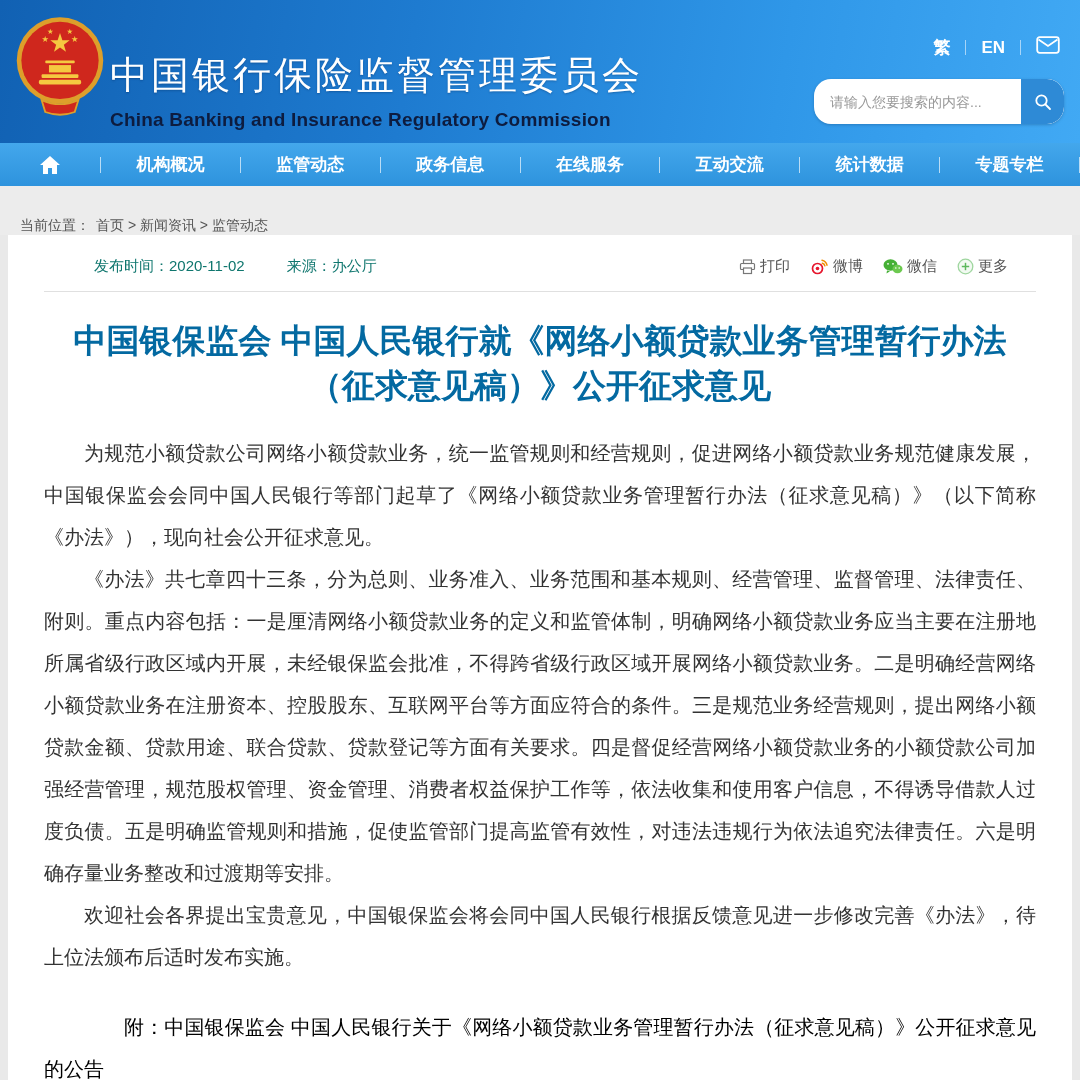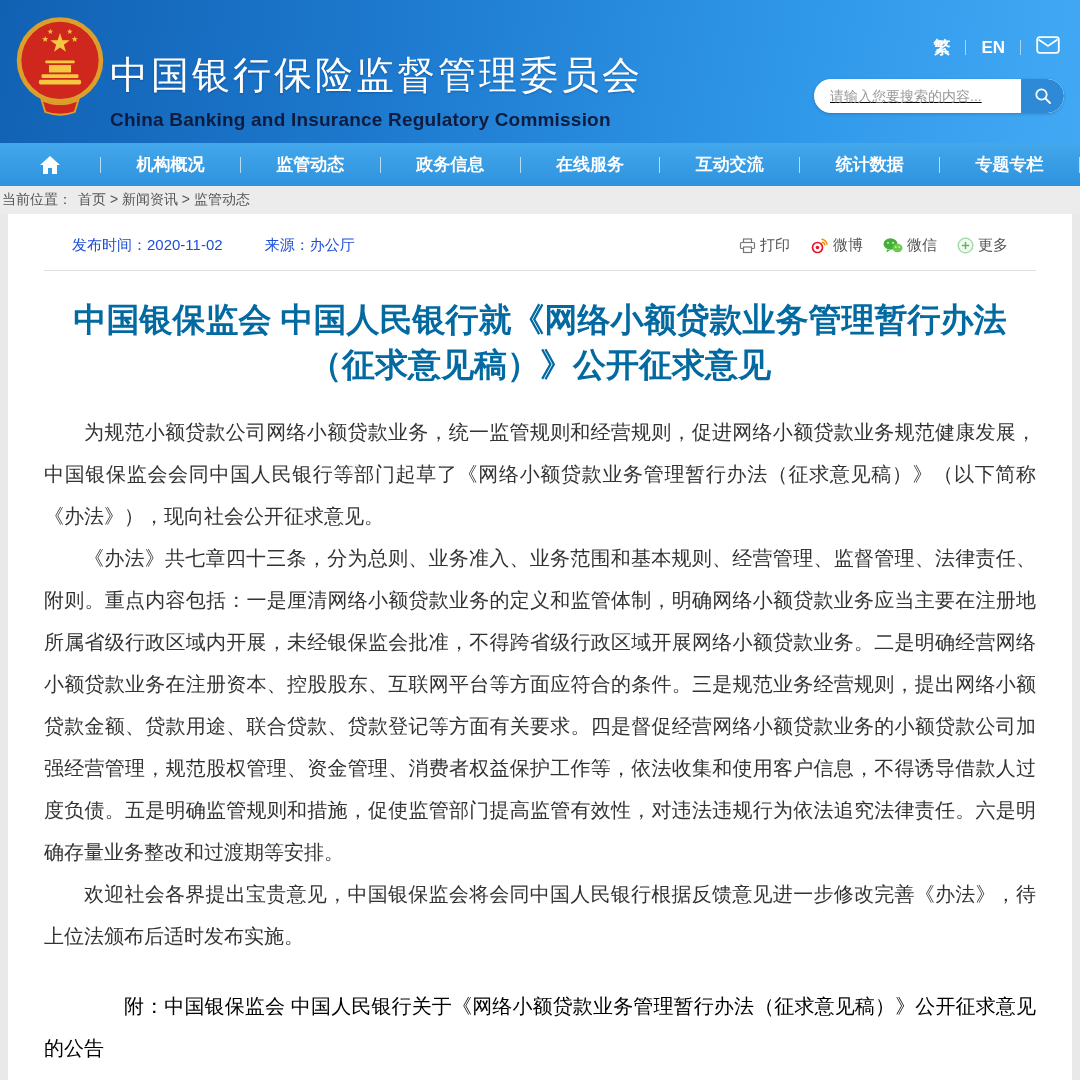--- a/index.html
+++ b/index.html
@@ -11,50 +11,50 @@
             background:linear-gradient(100deg,#1161b3 0%,#1e7bd0 38%,#2f97e8 72%,#41a9f4 100%); }
   .emblem { position:absolute; left:14px; top:12px; width:92px; height:108px; }
   .titles { position:absolute; left:110px; top:22px; }
   .title-cn { color:#ffffff; font-size:38px; font-weight:normal; letter-spacing:3px;
               text-shadow:0 1px 2px rgba(0,40,90,.35);margin-top:28px; }
   .title-en { color:#0d1c3f; font-size:19px; font-weight:bold; margin-top:8px; letter-spacing:.2px; }
   .top-links { position:absolute; right:20px; top:36px; display:flex; align-items:center; gap:15px;
                color:#fff; font-size:17px; font-weight:bold; }
   .tl-sep { width:1px; height:15px; background:rgba(255,255,255,.55); }
   .lang-link { cursor:pointer; }
-  .search-box { position:absolute; right:16px; top:79px; width:250px; height:34px;
+  .search-box { position:absolute; right:16px; top:79px; width:250px; height:45px;
                 background:#ffffff; border-radius:17px; display:flex; overflow:hidden;
-                box-shadow:0 1px 3px rgba(0,30,70,.25);text-decoration:underline; }
+                box-shadow:0 1px 3px rgba(0,30,70,.25); }
   .search-box input { flex:1; border:none; outline:none; background:transparent;
                       padding:0 10px 0 16px; font-size:14px; color:#333;
                       font-family:"Liberation Sans","DejaVu Sans",sans-serif; }
   .search-box input::placeholder { color:#999; }
   .search-btn { width:56px; border:none; background:#2e8ad6; border-radius:0 17px 17px 0;
                 display:flex; align-items:center; justify-content:center; cursor:pointer; }
 
   
   .nav { height:43px; background:linear-gradient(#43a7ec,#2e93dd);
          display:flex; align-items:center; }
   .nav-home { width:100px; display:flex; justify-content:center; cursor:pointer; }
   .nav-item { flex:1; text-align:center; color:#fff; font-size:17px; font-weight:bold;
               cursor:pointer; white-space:nowrap; }
   .nav-sep { width:1px; height:16px; background:rgba(255,255,255,.65); }
 
   
-  .breadcrumb { height:28px; background:#ececec; display:flex; align-items:center;
-                padding-left:2px; font-size:14px; color:#555; }
+  .breadcrumb { height:49px; background:#ececec; display:flex; align-items:flex-end;
+                padding-left:20px; font-size:14px; color:#555; }
   .breadcrumb .bc-path { margin-left:6px; }
 
   
   .page-body { height:902px; background:#e9e9e9; padding:0 8px; }
   .panel { background:#ffffff; height:100%; padding:0 36px; }
 
   .meta-row { display:flex; justify-content:space-between; align-items:center;
               padding-top:22px; }
-  .meta-left { display:flex; gap:42px; margin-left:28px; font-size:15px; color:#1d4ed8; }
+  .meta-left { display:flex; gap:42px; margin-left:50px; font-size:15px; color:#0f766e; }
   .meta-right { display:flex; gap:20px; align-items:center; margin-right:28px;
                 font-size:15px; color:#555; }
   .action { display:flex; align-items:center; gap:4px; cursor:pointer;justify-content:space-between; }
   .divider { border-top:1px solid #e0e0e0; margin-top:15px; }
 
   .article-title { margin:26px 14px 0; text-align:center; font-size:33px; font-weight:bold;
                    color:#0369a1; line-height:45px; }
   .article-body { margin-top:24px; }
   .article-body p { font-size:20px; color:#333; line-height:42px; text-align:justify;
                     text-indent:2em; }

